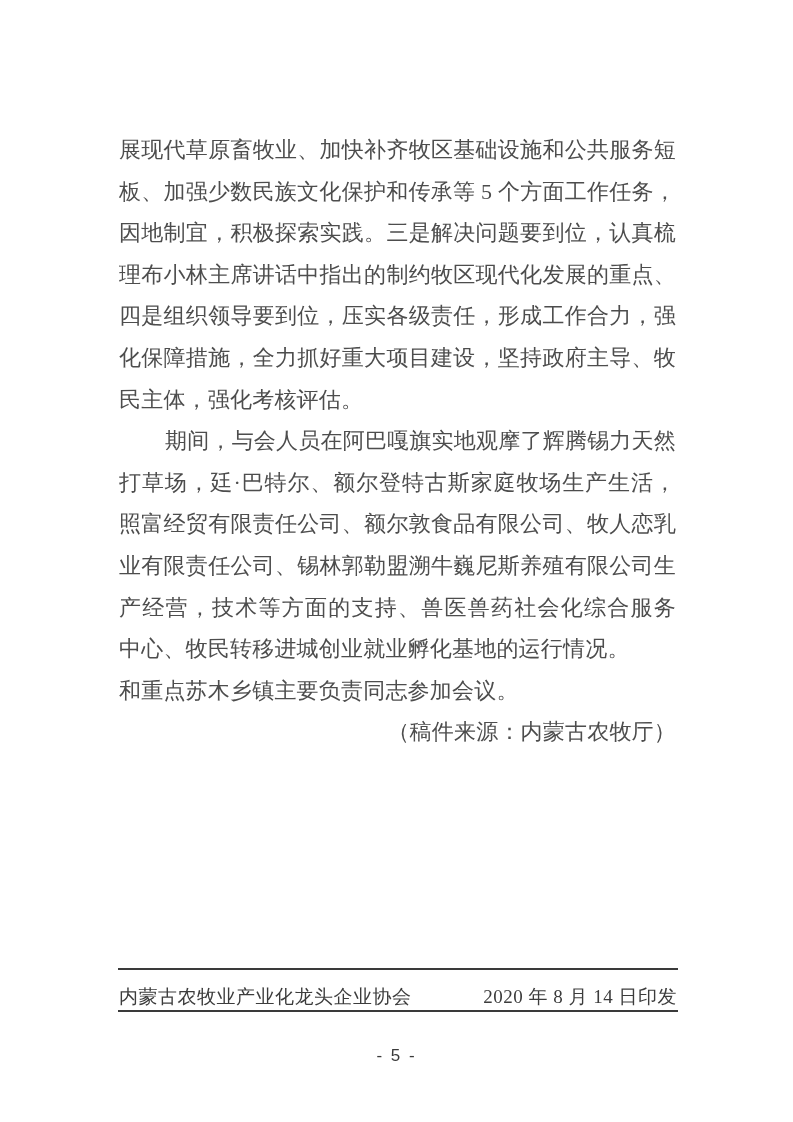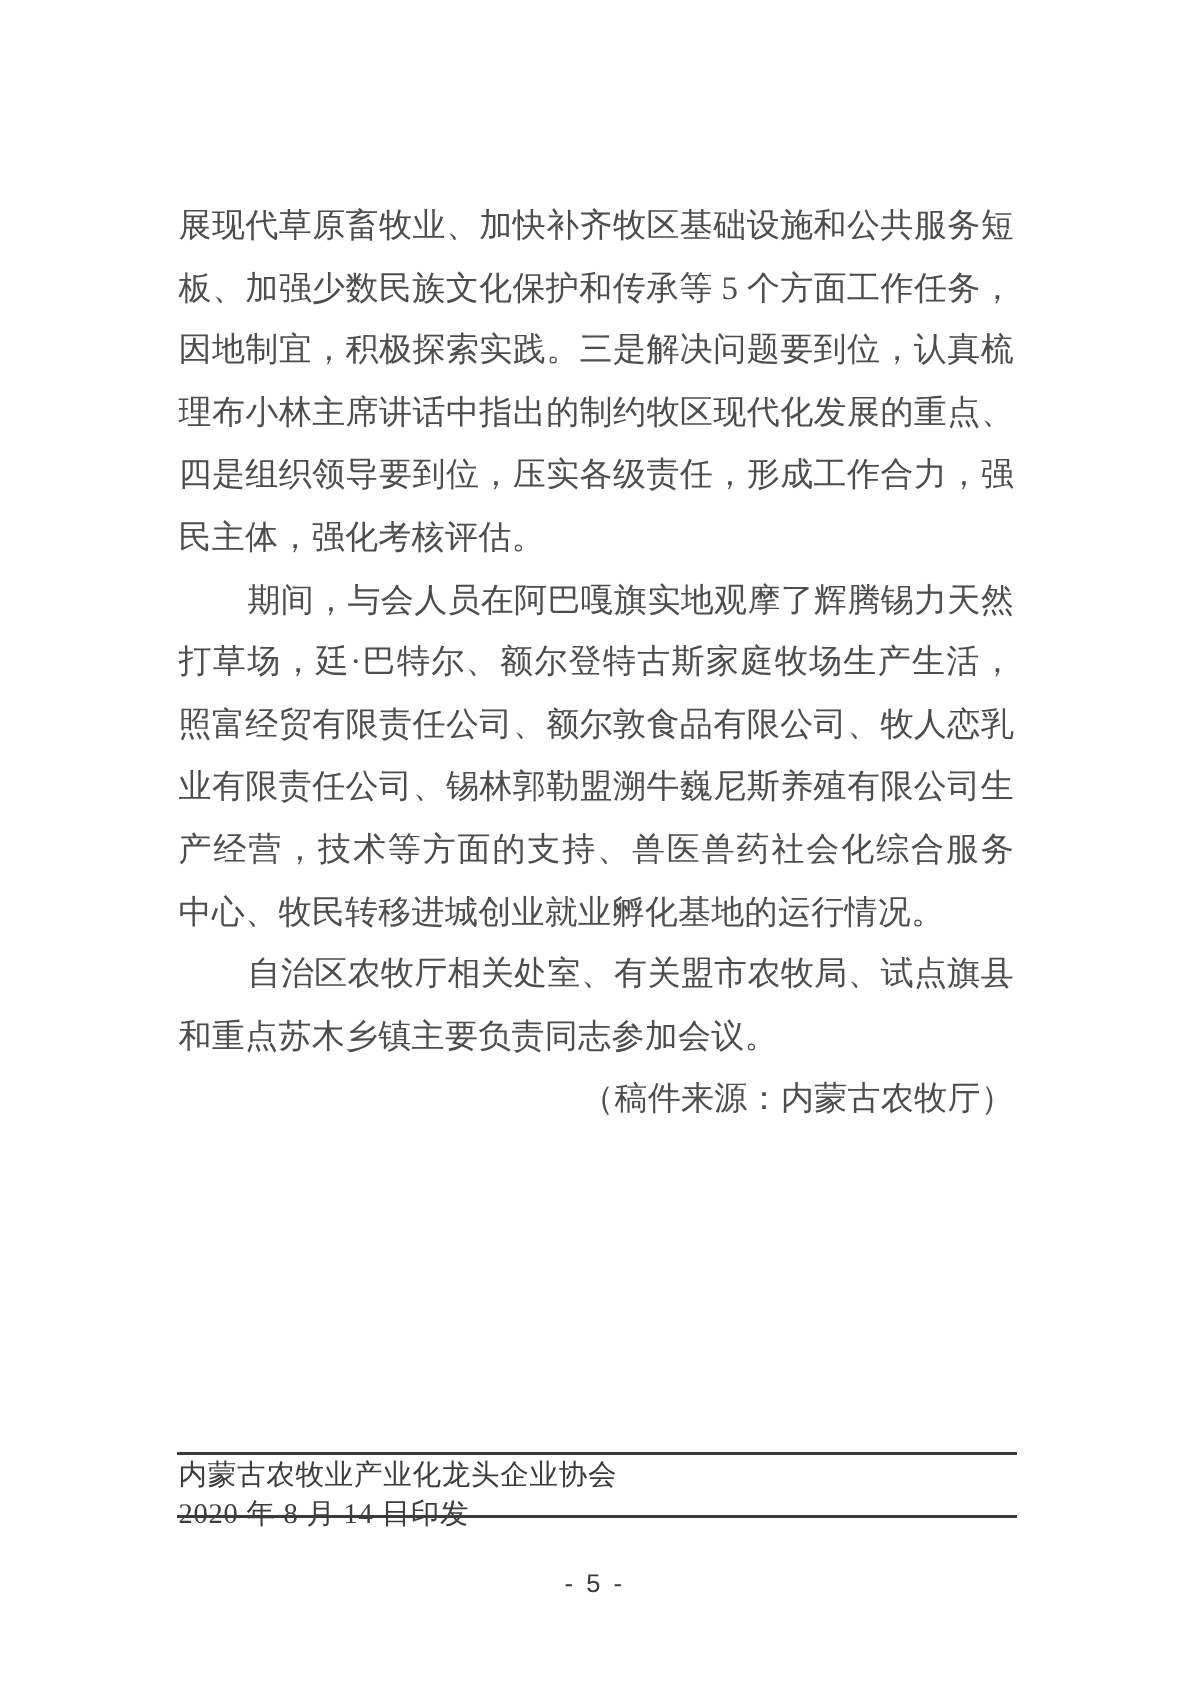--- a/index.html
+++ b/index.html
@@ -50,27 +50,26 @@
     top: 968px;
     width: 560px;
   }
   .colophon .rule {
     height: 0;
     border-top: 2px solid #3a3a3a;
   }
   .colophon-row {
     height: 40px;
     display: flex;
-    align-items: flex-start;
+    align-items: flex-end;
     justify-content: space-between;
     font-size: 19px;
     color: #3c3c3c;
     letter-spacing: 0.5px;
     padding: 0 1px;
-    flex-direction: column;
   }
   
   .page-num {
     position: absolute;
     top: 1046px;
     left: 0;
     width: 100%;
     text-align: center;
     font-family: "Liberation Sans", "DejaVu Sans", sans-serif;
     font-size: 17px;
@@ -82,28 +81,28 @@
 <body>
 
 <div class="page">
 
   <div class="body-text">
     <div class="ln j">展现代草原畜牧业、加快补齐牧区基础设施和公共服务短</div>
     <div class="ln j">板、加强少数民族文化保护和传承等 5 个方面工作任务，</div>
     <div class="ln j">因地制宜，积极探索实践。三是解决问题要到位，认真梳</div>
     <div class="ln j">理布小林主席讲话中指出的制约牧区现代化发展的重点、</div>
     <div class="ln j">四是组织领导要到位，压实各级责任，形成工作合力，强</div>
+    <div class="ln j">化保障措施，全力抓好重大项目建设，坚持政府主导、牧</div>
     <div class="ln">民主体，强化考核评估。</div>
     <div class="ln j ind">期间，与会人员在阿巴嘎旗实地观摩了辉腾锡力天然</div>
     <div class="ln j">打草场，廷·巴特尔、额尔登特古斯家庭牧场生产生活，</div>
     <div class="ln j">照富经贸有限责任公司、额尔敦食品有限公司、牧人恋乳</div>
     <div class="ln j">业有限责任公司、锡林郭勒盟溯牛巍尼斯养殖有限公司生</div>
     <div class="ln j">产经营，技术等方面的支持、兽医兽药社会化综合服务</div>
     <div class="ln">中心、牧民转移进城创业就业孵化基地的运行情况。</div>
-    <div class="ln j ind">自治区农牧厅相关处室、有关盟市农牧局、试点旗县</div>
     <div class="ln">和重点苏木乡镇主要负责同志参加会议。</div>
     <div class="ln src">（稿件来源：内蒙古农牧厅）</div>
   </div>
 
   <div class="colophon">
     <div class="rule"></div>
     <div class="colophon-row">
       <span>内蒙古农牧业产业化龙头企业协会</span>
       <span>2020 年 8 月 14 日印发</span>
     </div>

